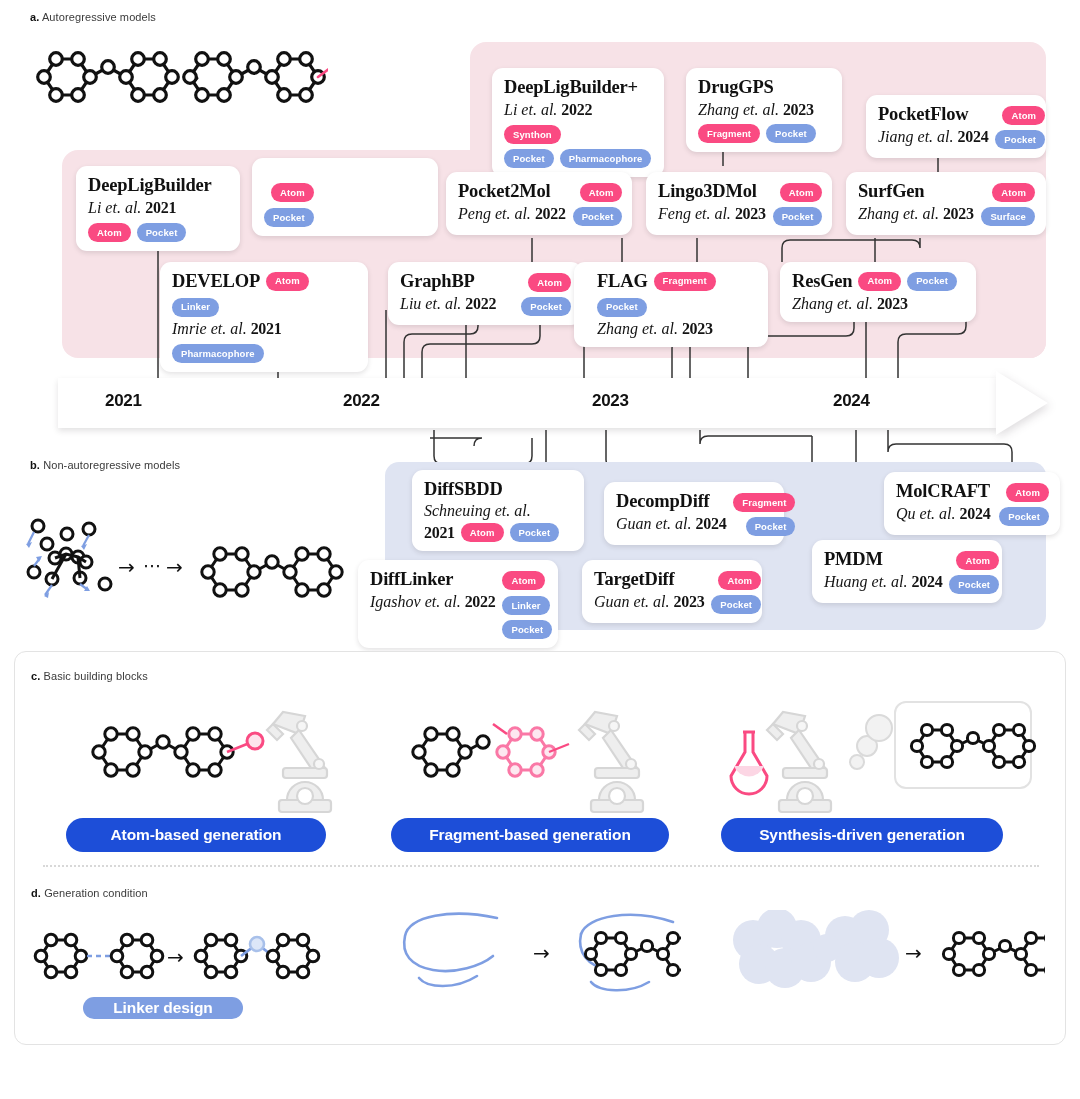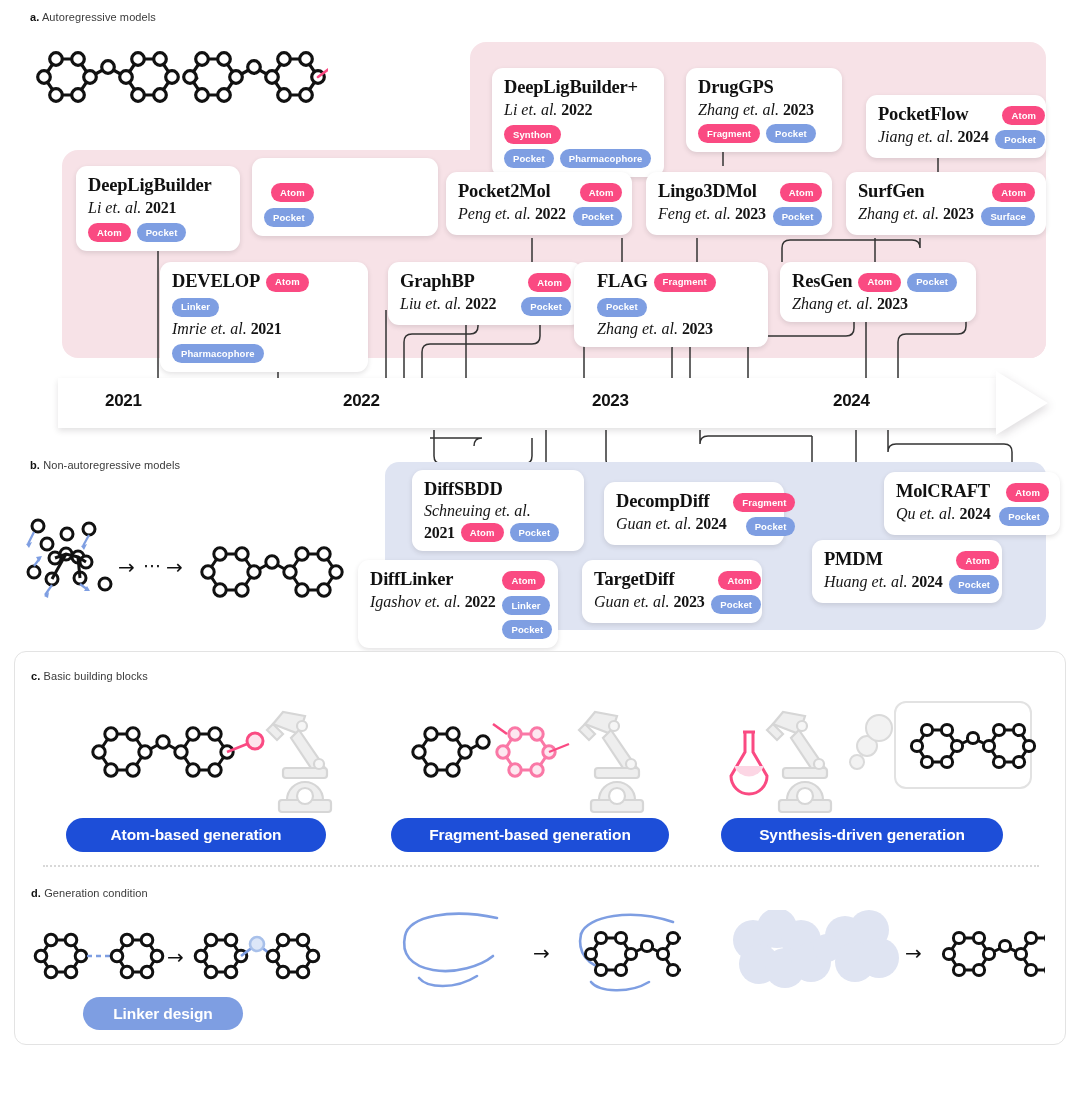--- a/index.html
+++ b/index.html
@@ -21,21 +21,21 @@
         box-shadow:0 2px 5px rgba(40,30,40,.13);
         padding:9px 11px 9px 12px;box-sizing:border-box;}
   .card .nm{font-family:"Liberation Serif","DejaVu Serif",serif;
             font-weight:700;font-size:18.5px;line-height:1.13;color:#111;
             letter-spacing:-.2px;white-space:nowrap;}
   .card .nm.wrap{white-space:normal;}
   .card .au{font-family:"Liberation Serif","DejaVu Serif",serif;
             font-style:italic;font-size:16px;line-height:1.2;color:#141414;
             white-space:nowrap;}
   .card .au b{font-style:normal;font-weight:700;letter-spacing:-.3px;}
-  .row{display:flex;align-items:flex-end;gap:6px;flex-wrap:wrap;}
+  .row{display:flex;align-items:center;gap:6px;flex-wrap:wrap;}
   .rowt{display:flex;align-items:flex-start;gap:7px;}
 
   
   .tag{display:inline-block;border-radius:999px;color:#fff;font-weight:700;
        font-size:9.5px;line-height:1;padding:4.5px 9px 5px;white-space:nowrap;
        letter-spacing:.1px;}
   .tag.atom,.tag.fragment,.tag.synthon{background:#fa4a82;}
   .tag.pocket,.tag.linker,.tag.pharmacophore,.tag.surface{background:#7e9ee2;}
 
   
@@ -617,21 +617,21 @@
     <g fill="#fff" stroke="#111" stroke-width="3">
       <path d="M244 42 L254 26 L274 26 L284 42 L274 58 L254 58 Z" fill="none"></path>
       <circle cx="244" cy="42" r="5.8"></circle>
         <circle cx="254" cy="26" r="5.8"></circle>
       <circle cx="274" cy="26" r="5.8"></circle>
         <circle cx="284" cy="42" r="5.8"></circle>
       <circle cx="274" cy="58" r="5.8"></circle>
         <circle cx="254" cy="58" r="5.8"></circle>
     </g>
   </svg>
-  <div class="cap blue" style="left:68px;top:345px;width:160px;height:33px;">Linker design</div>
+  <div class="cap blue" style="left:68px;top:345px;width:160px;height:22px;">Linker design</div>
 
   <svg class="abs" style="left:366px;top:252px;" width="300" height="100" viewBox="0 0 300 100">
     <g stroke="#7e9ee2" stroke-width="2.6" fill="none" stroke-linecap="round">
       <path d="M116 14 C70 4 28 12 24 32 C20 50 30 62 52 66 C74 70 100 62 112 52"></path>
       <path d="M96 72 C74 86 46 84 38 74"></path>
     </g>
     <text x="152" y="56" font-size="20" fill="#111" font-family="DejaVu Sans, sans-serif">→</text>
     <g stroke="#7e9ee2" stroke-width="2.6" fill="none" stroke-linecap="round">
       <path d="M292 18 C250 4 206 12 200 30"></path>
       <path d="M200 30 C196 48 206 62 228 66"></path>

